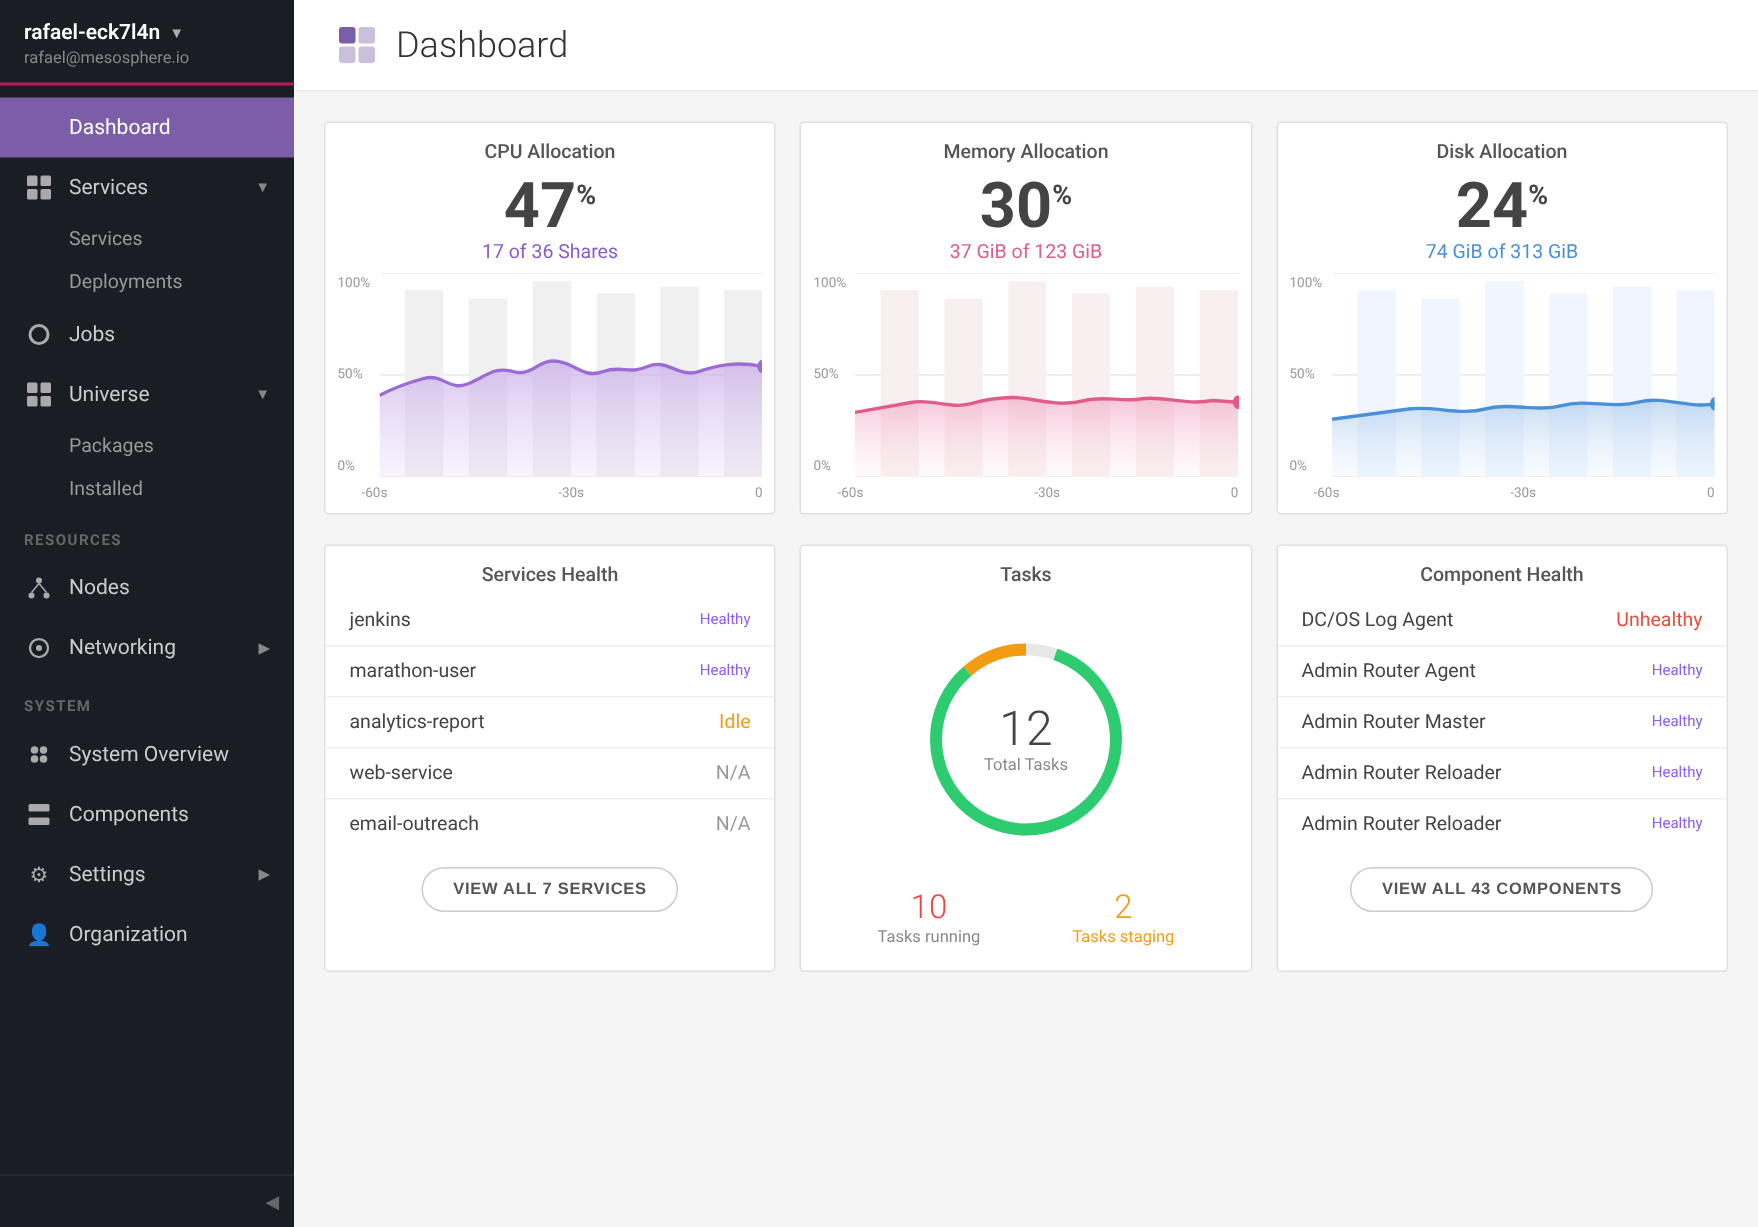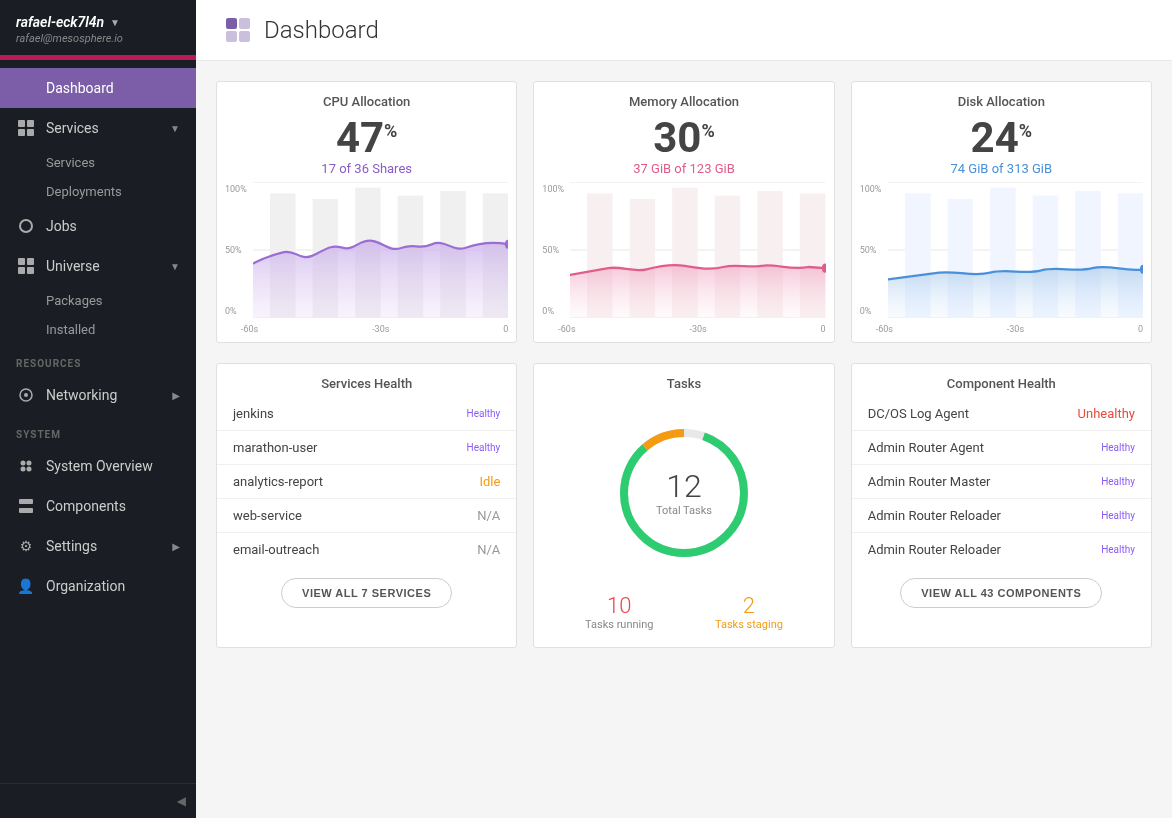--- a/index.html
+++ b/index.html
@@ -11,22 +11,21 @@
       background: #1a1d23;
       color: #fff;
       display: flex;
       flex-direction: column;
       flex-shrink: 0;
       height: 818px;
       overflow-y: auto;
     }
     .sidebar-header {
       padding: 14px 16px 10px;
-      border-bottom: 5px solid #be185d;
-      font-style: italic;
+      border-bottom: 2px solid #be185d;
     }
     .sidebar-username {
       display: flex;
       align-items: center;
       gap: 6px;
       font-size: 14px;
       font-weight: 600;
       color: #fff;
       cursor: pointer;
     }
@@ -358,20 +357,32 @@
     </div>
     <div class="nav-sub-item">
       <span>Packages</span>
     </div>
     <div class="nav-sub-item">
       <span>Installed</span>
     </div>
 
     <div class="nav-section-label">RESOURCES</div>
 
+    <div class="nav-item">
+      <div class="nav-icon">
+        <svg width="16" height="16" viewBox="0 0 16 16" fill="none">
+          <circle cx="8" cy="3" r="2" fill="#aaa"></circle>
+          <circle cx="3" cy="13" r="2" fill="#aaa"></circle>
+          <circle cx="13" cy="13" r="2" fill="#aaa"></circle>
+          <line x1="8" y1="5" x2="3" y2="11" stroke="#aaa" stroke-width="1"></line>
+          <line x1="8" y1="5" x2="13" y2="11" stroke="#aaa" stroke-width="1"></line>
+        </svg>
+      </div>
+      <span>Nodes</span>
+    </div>
 
     <div class="nav-item">
       <div class="nav-icon">
         <svg width="16" height="16" viewBox="0 0 16 16" fill="none">
           <circle cx="8" cy="8" r="6" stroke="#aaa" stroke-width="1.5"></circle>
           <circle cx="8" cy="8" r="2" fill="#aaa"></circle>
         </svg>
       </div>
       <span>Networking</span>
       <span class="caret-right">▶</span>

